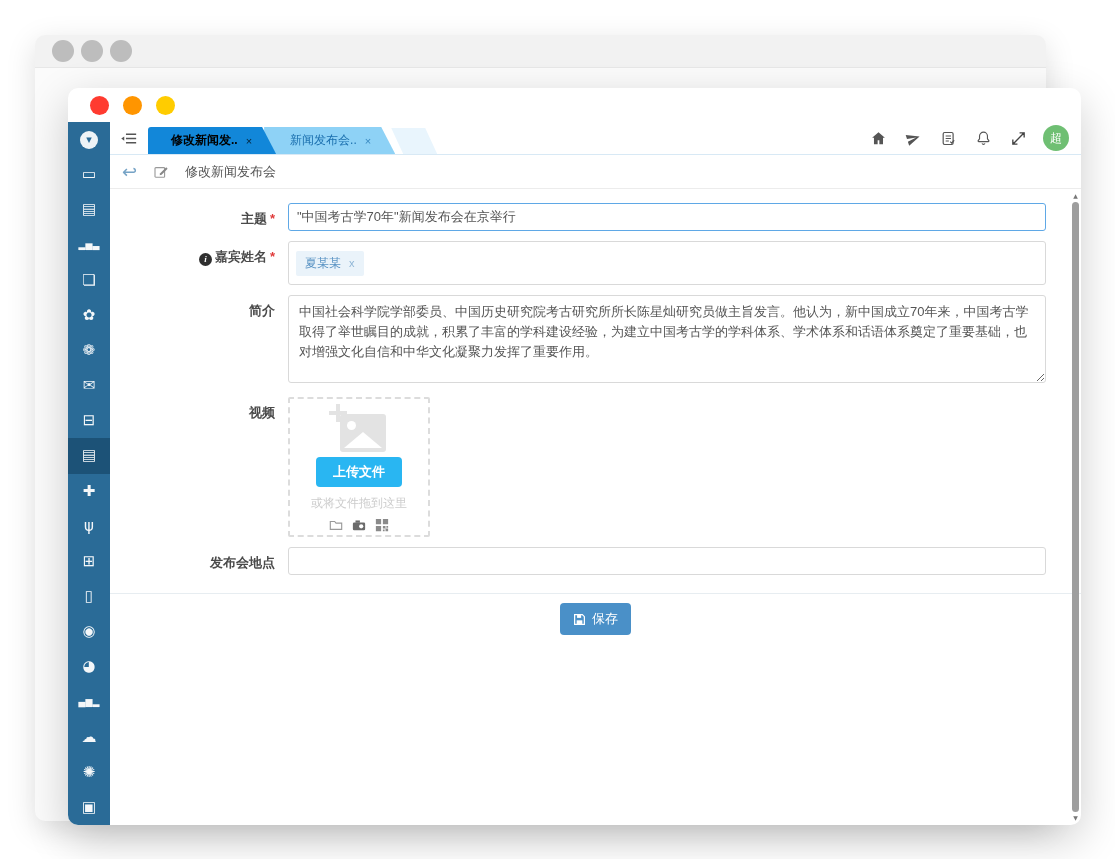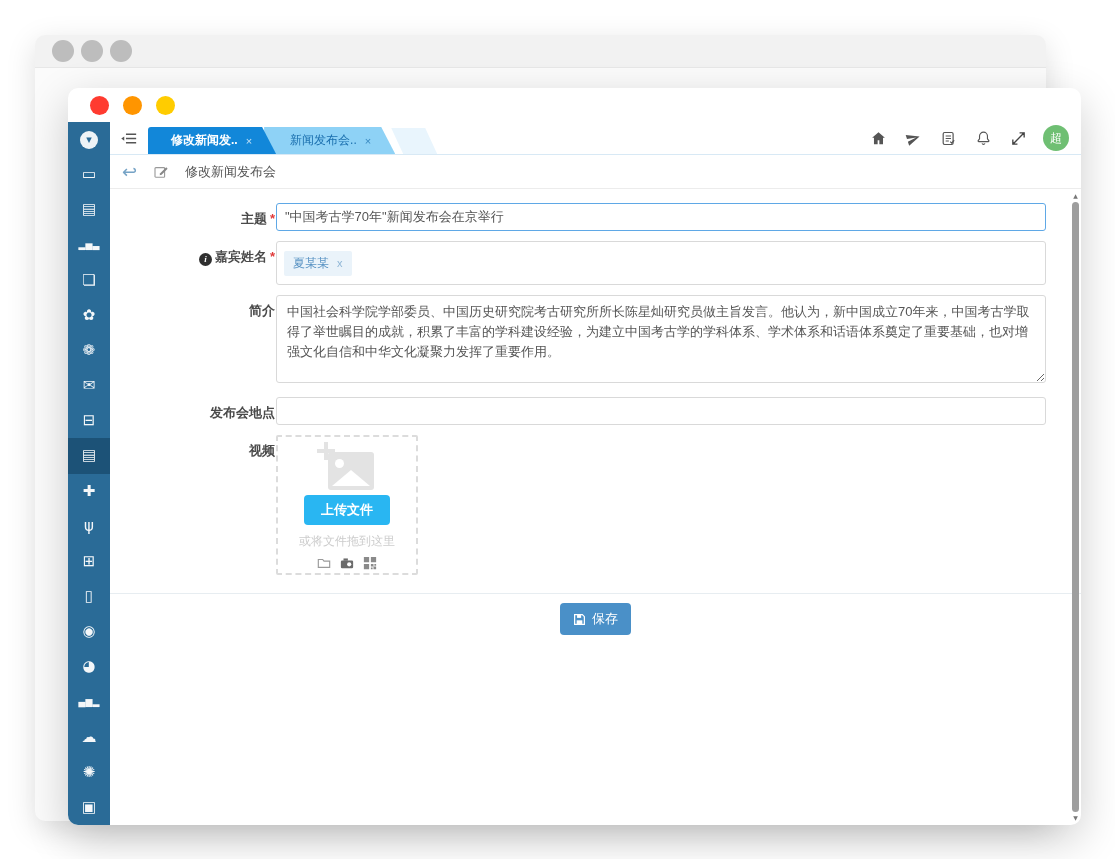--- a/index.html
+++ b/index.html
@@ -37,42 +37,42 @@
   
   .main{ flex:1; display:flex; flex-direction:column; min-width:0; position:relative; }
 
   .tabbar{ height:33px; flex:0 0 33px; display:flex; align-items:center;
     border-bottom:1px solid #d8e9f5; padding:0 12px 0 6px; }
   .toggle-btn{ width:24px; height:24px; display:flex; align-items:center; justify-content:center; cursor:pointer; }
   .tabs{ display:flex; align-items:flex-end; height:100%; margin-left:8px; flex:1; min-width:0; }
   .tab{ height:27px; display:flex; align-items:center; font-size:12px;
     padding:0 24px 0 14px; margin-right:-12px; cursor:pointer;
     clip-path:polygon(0 0, calc(100% - 14px) 0, 100% 100%, 0 100%); }
-  .tab.active{ background:#1287d9; color:#ffffff; font-weight:bold; z-index:3; position:relative; border-radius:3px 0 0 0;padding-left:23px; }
+  .tab.active{ background:#1287d9; color:#000000; font-weight:bold; z-index:3; position:relative; border-radius:3px 0 0 0;padding-left:23px; }
   .tab.t2{ background:#8ed2f6; color:#1a6fae; z-index:2; position:relative; padding-left:26px; }
   .tab .x{ margin-left:8px; font-size:11px; opacity:.75; font-weight:normal; }
   .tab-ghost{ width:46px; height:26px; margin-left:8px; background:#e9f5fd;
     clip-path:polygon(0 0, calc(100% - 12px) 0, 100% 100%, 12px 100%); }
 
   .quick-icons{ display:flex; align-items:center; gap:15px; margin-left:auto; }
   .qi{ width:20px; height:20px; display:flex; align-items:center; justify-content:center; cursor:pointer; }
   .qi svg{ width:17px; height:17px; }
   .avatar{ width:26px; height:26px; border-radius:50%; background:#6fbf73; color:#fff;
     font-size:12px; display:flex; align-items:center; justify-content:center; cursor:pointer; }
 
   .crumbbar{ height:34px; flex:0 0 34px; display:flex; align-items:center; gap:16px;
     border-bottom:1px solid #ececec; padding-left:12px; font-size:13px; color:#555; }
   .back-icon{ font-size:18px; color:#76a3c6; cursor:pointer; line-height:1;
     font-family:"DejaVu Sans",sans-serif; }
 
   
   .content{ flex:1; min-height:0; overflow:hidden; position:relative; padding:14px 0 0 0; }
   .frow{ display:flex; align-items:flex-start; margin-bottom:10px; padding-right:35px; }
   .flabel{ flex:0 0 165px; width:165px; text-align:right; font-size:13px; font-weight:bold;
-    color:#4a4a4a; padding-top:7px; margin-right:1px; white-space:nowrap; }
+    color:#4a4a4a; padding-top:7px; margin-right:13px; white-space:nowrap; }
   .req{ color:#e03a3a; margin-left:3px; }
   .info-i{ display:inline-flex; width:13px; height:13px; border-radius:50%; background:#2f2f2f;
     color:#fff; font-size:9px; font-style:italic; font-family:"Liberation Serif",serif;
     align-items:center; justify-content:center; vertical-align:-1px; margin-right:3px; }
   .ffield{ flex:1; min-width:0; }
   .inp{ width:100%; height:28px; border:1px solid #d9d9d9; border-radius:3px;
     padding:0 8px; font-size:13px; color:#555; background:#fff; outline:none;
     font-family:"Liberation Sans","DejaVu Sans",sans-serif; }
   .inp.focused{ border-color:#5fa8e6; }
   .tagbox{ width:100%; height:44px; border:1px solid #d9d9d9; border-radius:3px;
@@ -320,25 +320,20 @@
                 </span>
               </div>
             </div>
           </div>
 
           <div class="frow">
             <div class="flabel">简介</div>
             <div class="ffield"><textarea class="inp" style="">中国社会科学院学部委员、中国历史研究院考古研究所所长陈星灿研究员做主旨发言。他认为，新中国成立70年来，中国考古学取得了举世瞩目的成就，积累了丰富的学科建设经验，为建立中国考古学的学科体系、学术体系和话语体系奠定了重要基础，也对增强文化自信和中华文化凝聚力发挥了重要作用。</textarea></div>
           </div>
 
-
-          <div class="frow">
-            <div class="flabel">发布会地点</div>
-            <div class="ffield"><input class="inp" style=""></div>
-          </div>
 
           <div class="frow">
             <div class="flabel">视频</div>
             <div class="ffield">
               <div class="dropbox vidbox">
                 <div class="ph-ico">
                   <div class="plusv"></div>
                     <div class="plush"></div>
                     <div class="pic"></div>
                 </div>
@@ -360,20 +355,25 @@
                   <span>
                     <svg viewBox="0 0 16 16" width="14" height="14" fill="#8a8a8a">
                         <path d="M1 1h6v6H1zM3 3h2v2H3zM9 1h6v6H9zM11 3h2v2h-2zM1 9h6v6H1zM3 11h2v2H3zM9 9h3v3H9zM13 9h2v2h-2zM9 13h2v2H9zM12 12h3v3h-3z"></path>
                       </svg>
                   </span>
                 </div>
               </div>
             </div>
           </div>
 
+          <div class="frow">
+            <div class="flabel">发布会地点</div>
+            <div class="ffield"><input class="inp" style=""></div>
+          </div>
+
           <div class="frow" style="margin-bottom:8px">
           </div>
 
 
           <div class="divider"></div>
           <div class="saverow">
             <button class="savebtn">
               <span>
                 <svg viewBox="0 0 16 16" width="13" height="13">
                     <path d="M2 2h9.5L14 4.5V14H2z" fill="none" stroke="#fff" stroke-width="1.5"></path>

